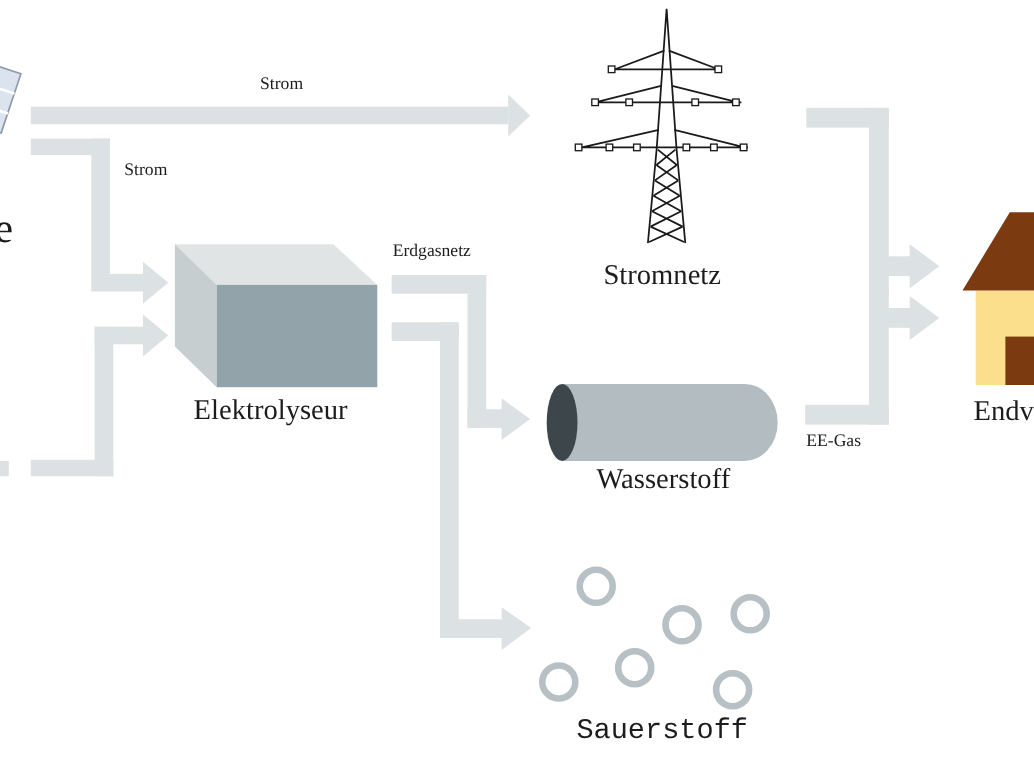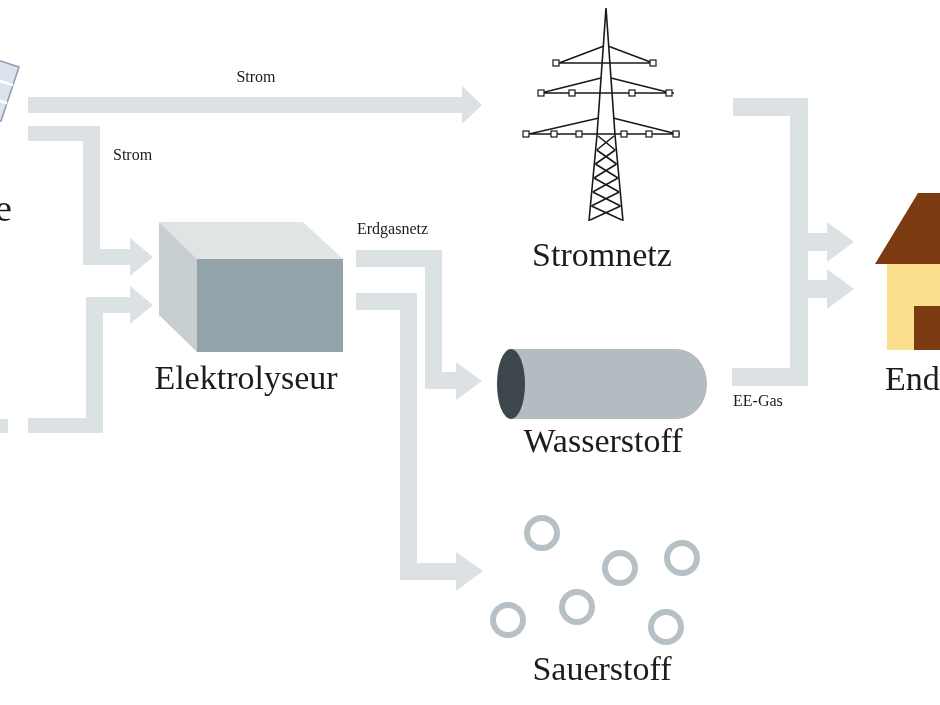--- a/index.html
+++ b/index.html
@@ -4,21 +4,21 @@
 <style>
   html,body{margin:0;padding:0;}
   body{
     width:940px;height:705px;position:relative;overflow:hidden;
     background:#ffffff;
     font-family:"Liberation Serif","DejaVu Serif",serif;
     color:#1c1c1c;
   }
   #gfx{position:absolute;left:0;top:0;}
   .lbl{position:absolute;white-space:nowrap;line-height:1.18;}
-  .lbl-big{font-size:34px;}
+  .lbl-big{font-size:26px;}
   .lbl-small{font-size:16px;}
   .lbl-huge{font-size:38px;}
   .center{text-align:center;}
   .flow{fill:#dce2e3;}
   .pylon{stroke:#1a1a1a;stroke-width:1.6;fill:none;}
   .pylon-sq{fill:#ffffff;stroke:#1a1a1a;stroke-width:1.2;}
   .ring{fill:none;stroke:#b7c0c5;stroke-width:6;}
 </style>
 </head>
 <body>
@@ -141,15 +141,15 @@
 <div class="lbl lbl-big center" style="left:132px;top:358px;width:228px;">Elektrolyseur</div>
 
 <div class="lbl lbl-small" style="left:357px;top:220px;">Erdgasnetz</div>
 
 <div class="lbl lbl-big center" style="left:492px;top:235px;width:220px;">Stromnetz</div>
 
 <div class="lbl lbl-big center" style="left:493px;top:421px;width:220px;">Wasserstoff</div>
 
 <div class="lbl lbl-small" style="left:733px;top:392px;">EE-Gas</div>
 
-<div class="lbl lbl-big center" style="left:492px;top:649px;width:220px;">Sauerstoff</div>
+<div class="lbl lbl-big center" style="left:492px;top:649px;width:220px;font-family:Liberation Mono, monospace;">Sauerstoff</div>
 
 <div class="lbl lbl-big" style="left:885px;top:359px;width:280px;">Endverbraucher</div>
 
 </body></html>

